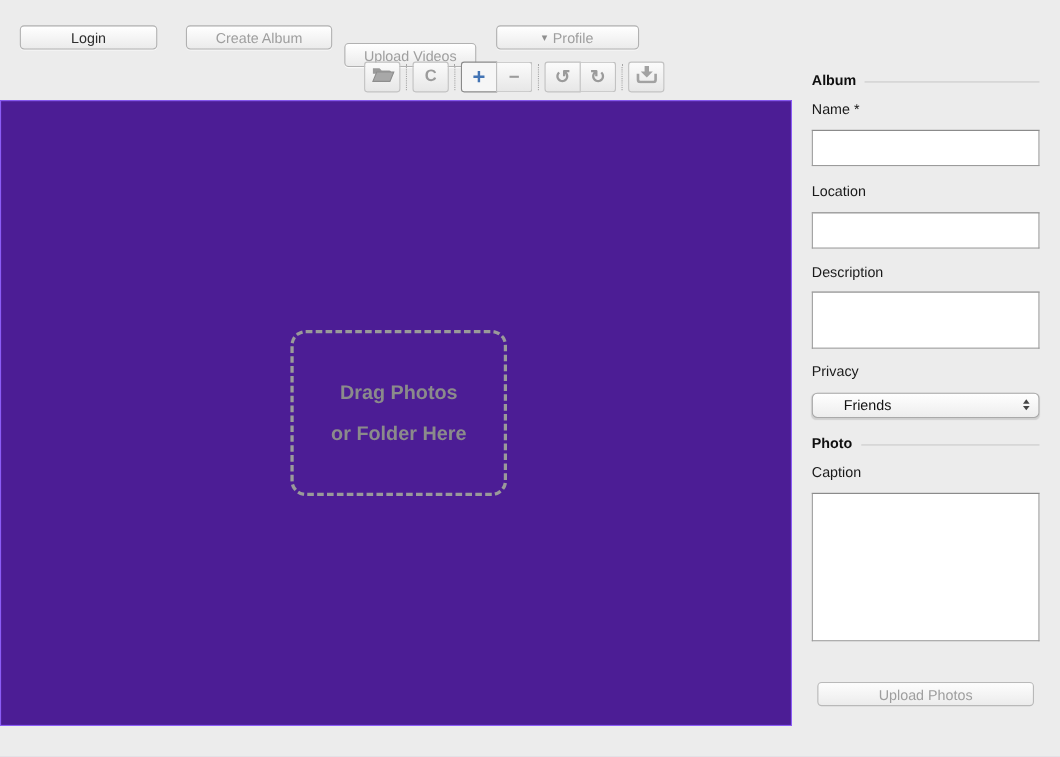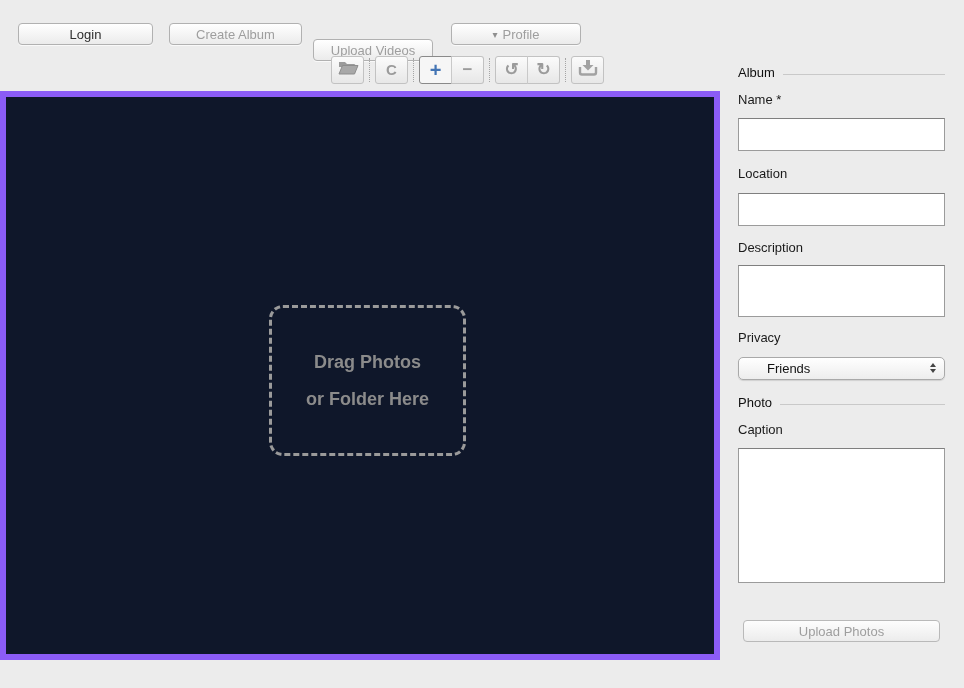--- a/index.html
+++ b/index.html
@@ -16,21 +16,21 @@
   .tl-min   { left:27px; background:radial-gradient(circle at 35% 30%, #fbe0a2, #edb044 60%, #d99a2d); border:1px solid #b5892d; }
   .tl-zoom  { left:45px; background:radial-gradient(circle at 35% 30%, #d5edaa, #8cc84a 60%, #74b235); border:1px solid #6e9b33; }
   .fullscreen { position:absolute; right:5px; top:4px; width:13px; height:13px; cursor:pointer; }
 
   
   .tb-btn { position:absolute; top:23px; height:22px; box-sizing:border-box;
     border:1px solid #b1b1b1; border-radius:4px;
     background:linear-gradient(#ffffff,#ebebeb); box-shadow:0 1px 0 rgba(255,255,255,.7);
     font-size:13px; color:#2e2e2e; display:flex; align-items:center; justify-content:center; gap:5px; cursor:pointer; }
   .tb-btn.disabled { color:#9e9e9e; }
-  .btn-login   { left:18px;  width:135px; }
+  .btn-login   { left:18px;  width:125px; }
   .btn-create  { left:169px; width:133px; }
   .btn-videos  { left:313px; width:120px;margin-top:16px; }
   .btn-profile { left:451px; width:130px; }
   .dd-arrow { font-size:10px; color:#8f8f8f; }
 
   
   .icon-toolbar { position:absolute; left:331px; top:55px; height:29px; display:flex; align-items:center; }
   .igroup { display:flex; }
   .icell { width:33px; height:28px; box-sizing:border-box; border:1px solid #c2c2c2; border-radius:3px;
     background:linear-gradient(#fbfbfb,#e7e7e7); display:flex; align-items:center; justify-content:center; cursor:pointer; }
@@ -38,29 +38,29 @@
   .igroup .icell:first-child:not(:last-child) { border-top-right-radius:0; border-bottom-right-radius:0; }
   .icell.selected { border:1px solid #8a8a8a; background:#f6f6f6; border-radius:3px; }
   .isep { border-left:1px dotted #a5a5a5; height:24px; margin:0 5px; }
   .glyph { font-weight:bold; color:#9b9b9b; font-size:15px; line-height:1; }
   .glyph-add { color:#4374b4; font-size:20px; }
   .glyph-remove { font-size:17px; }
   .glyph-rotate { font-size:17px; }
 
   
   .main-area { position:absolute; left:0; top:91px; width:720px; height:569px; box-sizing:border-box;
-    background:#0f172a; border:6px solid #8b5cf6; }
+    background:#4c1d95; border:1px solid #8b5cf6; }
   .dropzone { position:absolute; left:263px; top:208px; width:197px; height:151px; box-sizing:border-box;
     border:3px dashed #9a9a9a; border-radius:14px;
     display:flex; flex-direction:column; align-items:center; justify-content:center; gap:16px; }
   .dz-line { font-size:18px; font-weight:bold; color:#8b8b8b; }
 
   
   .section-h { position:absolute; left:738px; width:207px; display:flex; align-items:center;
-    font-size:13px; font-weight:normal; color:#0f0f0f; }
+    font-size:13px; font-weight:bold; color:#0f0f0f; }
   .section-h .rule { flex:1; border-top:1px solid #c9c9c9; margin-left:8px; margin-top:3px; }
   .sh-album { top:65px; }
   .sh-photo { top:395px; }
   .flabel { position:absolute; left:738px; font-size:13px; color:#1a1a1a; }
   .lb-name { top:92px; } .lb-location { top:166px; } .lb-description { top:240px; }
   .lb-privacy { top:330px; } .lb-caption { top:422px; }
   .finput, .ftextarea { position:absolute; left:738px; width:207px; box-sizing:border-box;
     border:1px solid #9b9b9b; border-top-color:#7f7f7f; background:#fff;
     font-family:"Liberation Sans", sans-serif; font-size:13px; padding:3px 5px; outline:none; }
   .ftextarea { resize:none; }

